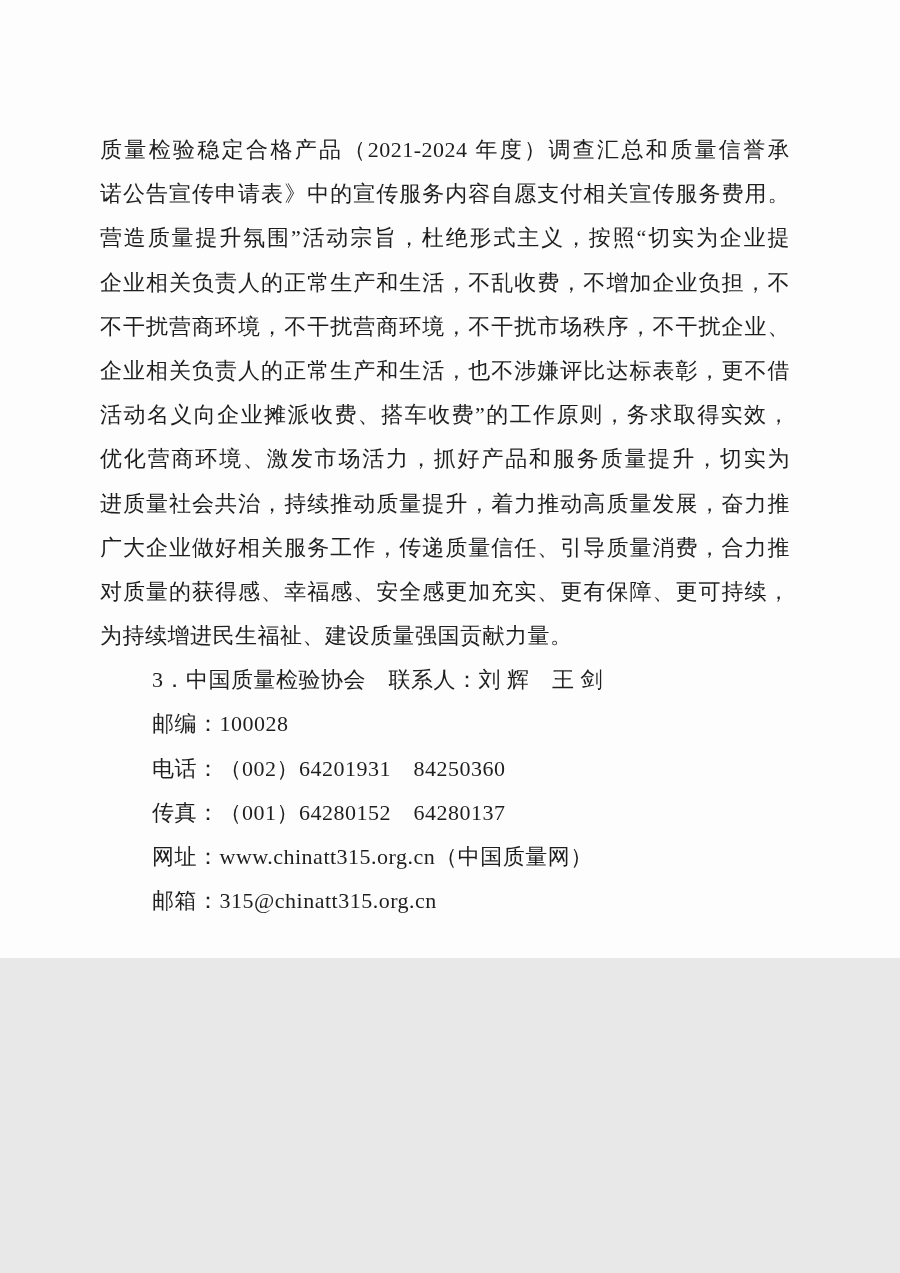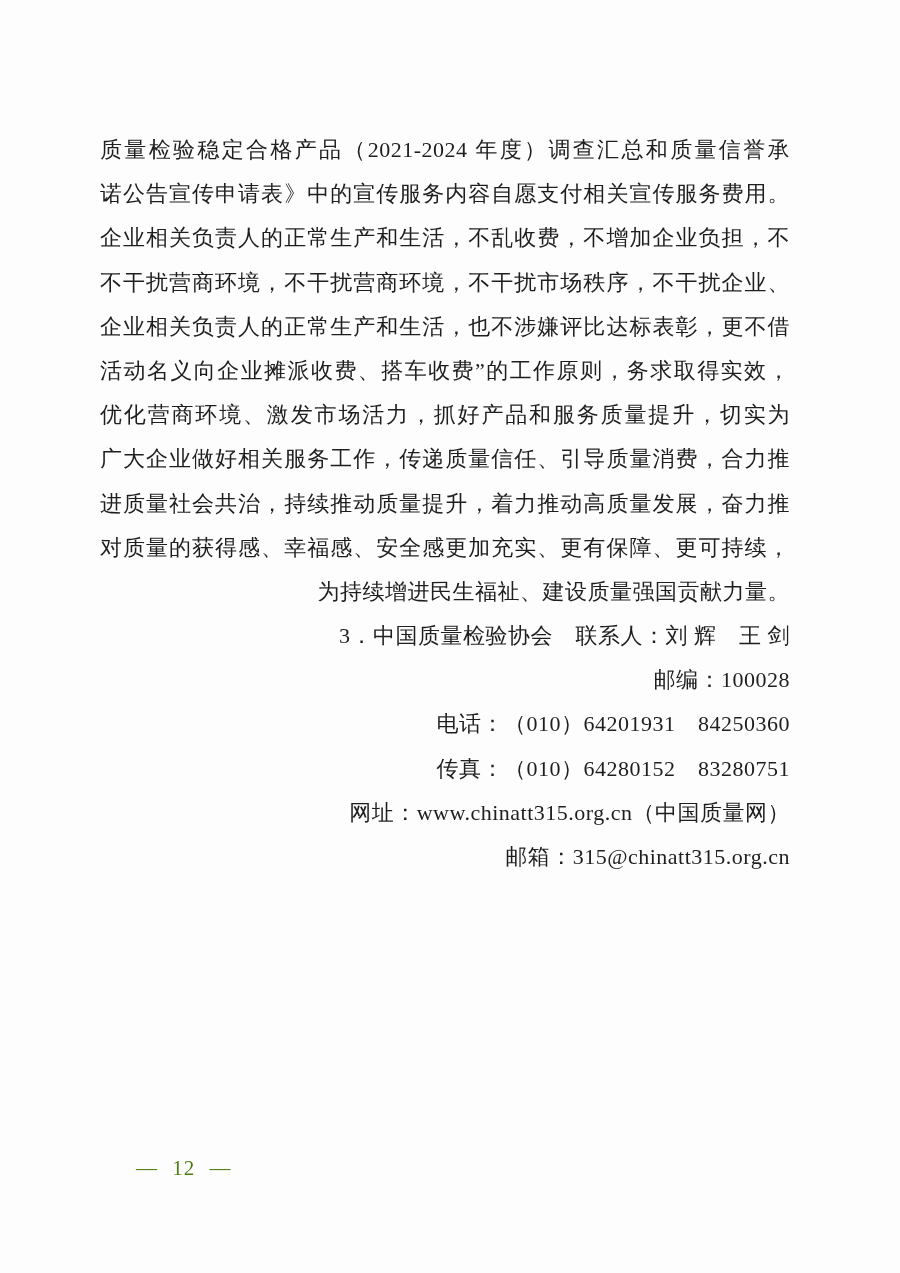--- a/index.html
+++ b/index.html
@@ -3,39 +3,39 @@
 <meta charset="utf-8">
 <style>
   html, body {
     margin: 0;
     padding: 0;
     background: #e8e8e8;
   }
   .page {
     position: relative;
     width: 900px;
-    height: 1273px;
+    height: 958px;
     margin: 0 auto;
     background: #fdfdfd;
     color: #1e1e1e;
     font-family: "Liberation Serif", "DejaVu Serif", serif;
     overflow: hidden;
   }
   .body-text {
     position: absolute;
     left: 100px;
     top: 128px;
     width: 690px;
   }
   .line {
     height: 44.2px;
     line-height: 44.2px;
     font-size: 22px;
     letter-spacing: 0.5px;
-    text-align: right;
+    text-align: left;
     white-space: nowrap;
     overflow: visible;
   }
   .line.justify {
     white-space: normal;
     text-align: justify;
     text-align-last: justify;
     text-justify: inter-character;
   }
   .line.indent-num {
@@ -59,33 +59,34 @@
 </style>
 </head>
 <body>
 
 <div class="page">
   <div class="body-text">
 
     <div class="line justify">质量检验稳定合格产品（2021-2024 年度）调查汇总和质量信誉承</div>
     <div class="line justify">诺公告宣传申请表》中的宣传服务内容自愿支付相关宣传服务费用。</div>
 
+    <div class="line justify">营造质量提升氛围”活动宗旨，杜绝形式主义，按照“切实为企业提</div>
     <div class="line justify">企业相关负责人的正常生产和生活，不乱收费，不增加企业负担，不</div>
     <div class="line justify">不干扰营商环境，不干扰营商环境，不干扰市场秩序，不干扰企业、</div>
     <div class="line justify">企业相关负责人的正常生产和生活，也不涉嫌评比达标表彰，更不借</div>
     <div class="line justify">活动名义向企业摊派收费、搭车收费”的工作原则，务求取得实效，</div>
     <div class="line justify">优化营商环境、激发市场活力，抓好产品和服务质量提升，切实为</div>
+    <div class="line justify">进质量社会共治，持续推动质量提升，着力推动高质量发展，奋力推</div>
     <div class="line justify">广大企业做好相关服务工作，传递质量信任、引导质量消费，合力推</div>
-    <div class="line justify">进质量社会共治，持续推动质量提升，着力推动高质量发展，奋力推</div>
     <div class="line justify">对质量的获得感、幸福感、安全感更加充实、更有保障、更可持续，</div>
     <div class="line">为持续增进民生福祉、建设质量强国贡献力量。</div>
 
     <div class="line indent-contact">3．中国质量检验协会　联系人：刘 辉　王 剑</div>
     <div class="line indent-contact">邮编：100028</div>
-    <div class="line indent-contact">电话：（010）64201931　84250360</div>
-    <div class="line indent-contact">传真：（010）64280152　83280751</div>
+    <div class="line indent-contact">电话：（002）64201931　84250360</div>
+    <div class="line indent-contact">传真：（001）64280152　64280137</div>
     <div class="line indent-contact">网址：www.chinatt315.org.cn（中国质量网）</div>
     <div class="line indent-contact">邮箱：315@chinatt315.org.cn</div>
 
   </div>
 
   <div class="pagenum">— 12 —</div>
 </div>
 
 </body></html>

